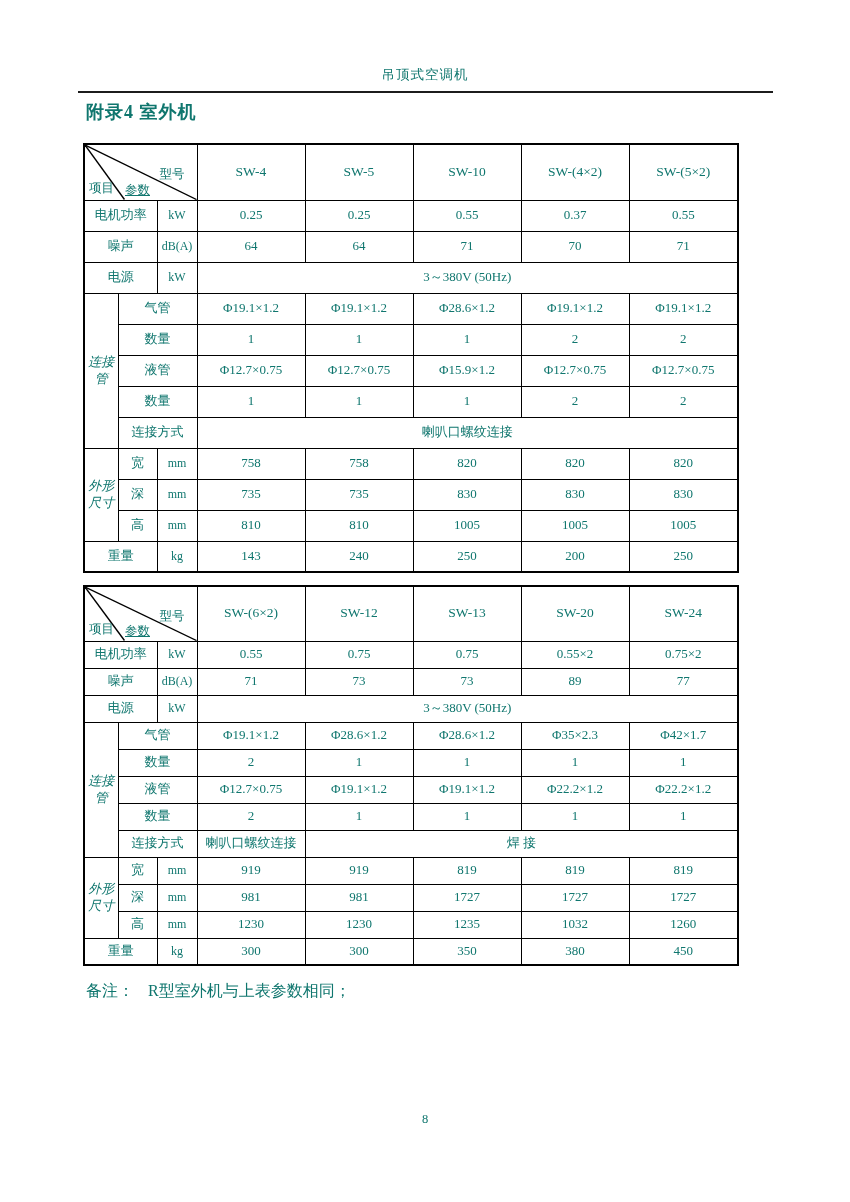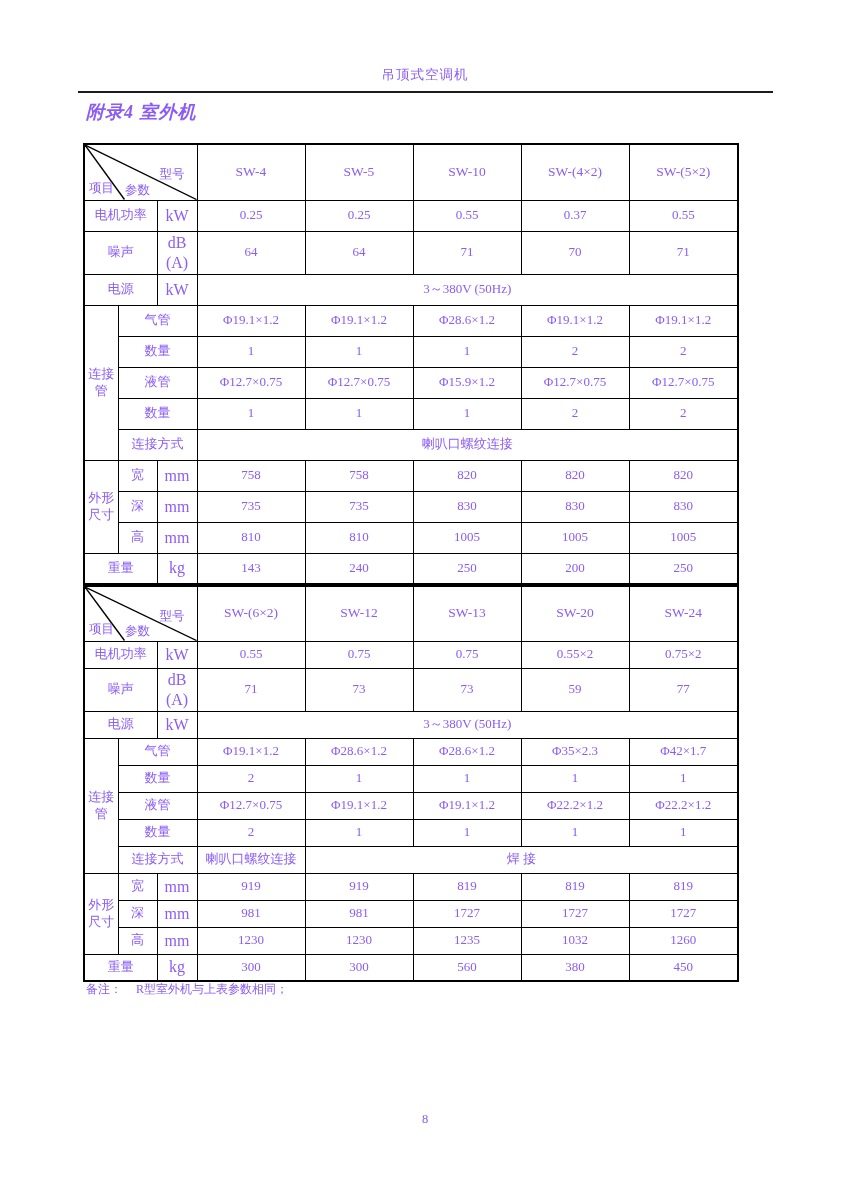--- a/index.html
+++ b/index.html
@@ -2,34 +2,34 @@
 <html><head>
 <meta charset="utf-8">
 <style>
   html,body { margin:0; padding:0; background:#e8e8e8; }
   .page {
     position:relative;
     width:850px; height:1202px;
     margin:0 auto;
     background:#ffffff;
     font-family:"Liberation Serif","DejaVu Serif",serif;
-    color:#8b5cf6;
+    color:#0f766e;
     overflow:hidden;
   }
   .doc-header {
     position:absolute; top:66px; left:0; width:100%;
     text-align:center; font-size:13.5px; letter-spacing:1px;
   }
   .header-rule {
     position:absolute; top:91px; left:78px; width:695px; height:2px;
     background:#1c1c1c;
   }
   .doc-title {
     position:absolute; top:100px; left:86px;
-    font-size:18px; font-weight:bold; font-style:italic;
+    font-size:18px; font-weight:bold; 
     letter-spacing:1px;
   }
   .tbl-wrap1 { position:absolute; top:143px; left:83px; }
   .tbl-wrap2 { position:absolute; top:585px; left:83px; }
 
   table.spec {
     border-collapse:collapse;
     table-layout:fixed;
     border:2px solid #000;
   }
@@ -39,34 +39,34 @@
     font-size:13px; line-height:1.25;
     padding:1px 2px;
     overflow:hidden;
     word-break:break-all;
   }
   table.t1 tr      { height:31px; }
   table.t1 tr.hdr  { height:56px; }
   table.t2 tr      { height:27px; }
   table.t2 tr.hdr  { height:55px; }
 
-  table.spec td.unit  { font-size:16px; padding:1px 0;margin-top:47px; }
-  table.spec td.vlbl  { padding:1px 3px; }
+  table.spec td.unit  { font-size:12px; padding:1px 0;margin-top:47px; }
+  table.spec td.vlbl  { padding:1px 3px;font-style:italic; }
   table.spec td.model { font-size:13.5px; }
 
   td.corner { position:relative; padding:0 !important; }
   .corner-wrap { position:absolute; inset:0; }
   .corner-wrap svg { position:absolute; inset:0; width:100%; height:100%; }
   .c-model { position:absolute; right:12px; top:22px;  font-size:12.5px; }
   .c-item  { position:absolute; left:4px;   bottom:3px; font-size:12.5px; }
-  .c-param { position:absolute; left:40px;  bottom:1px; font-size:12.5px; }
+  .c-param { position:absolute; left:40px;  bottom:1px; font-size:12.5px;text-decoration:underline; }
 
   .doc-note {
     position:absolute; top:981px; left:86px;
-    font-size:12px;
+    font-size:16px;
   }
   .doc-note .gap { display:inline-block; width:14px; }
   .page-number {
     position:absolute; top:1112px; left:0; width:100%;
     text-align:center; font-size:12.5px;
   }
 </style>
 </head>
 <body>
 
@@ -248,21 +248,21 @@
             <td class="data">0.75</td>
             <td class="data">0.55×2</td>
             <td class="data">0.75×2</td>
           </tr>
           <tr>
             <td colspan="2" class="lbl">噪声</td>
             <td class="unit">dB(A)</td>
             <td class="data">71</td>
             <td class="data">73</td>
             <td class="data">73</td>
-            <td class="data">59</td>
+            <td class="data">89</td>
             <td class="data">77</td>
           </tr>
           <tr>
             <td colspan="2" class="lbl">电源</td>
             <td class="unit">kW</td>
             <td colspan="5" class="data">3～380V (50Hz)</td>
           </tr>
           <tr>
             <td rowspan="5" class="vlbl">连接管</td>
             <td colspan="2" class="lbl">气管</td>
@@ -327,21 +327,21 @@
             <td class="data">1230</td>
             <td class="data">1235</td>
             <td class="data">1032</td>
             <td class="data">1260</td>
           </tr>
           <tr>
             <td colspan="2" class="lbl">重量</td>
             <td class="unit">kg</td>
             <td class="data">300</td>
             <td class="data">300</td>
-            <td class="data">560</td>
+            <td class="data">350</td>
             <td class="data">380</td>
             <td class="data">450</td>
           </tr>
         </tbody>
     </table>
   </div>
 
   <div class="doc-note">
     <span>备注：</span><span class="gap"></span><span>R型室外机与上表参数相同；</span>
   </div>

